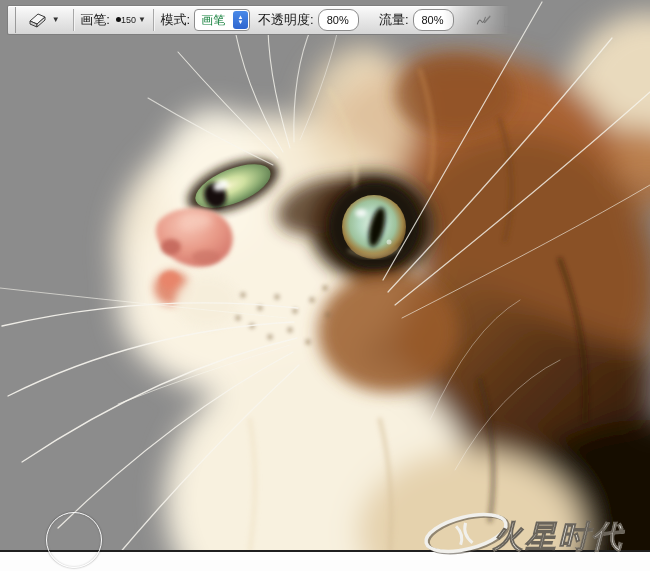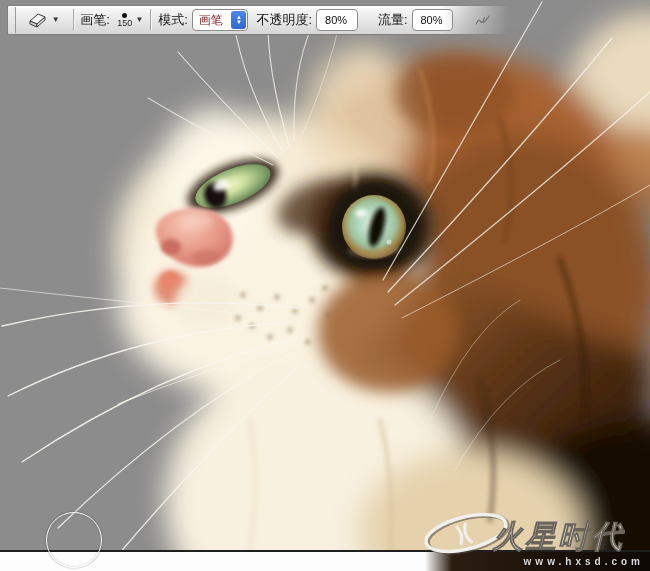--- a/index.html
+++ b/index.html
@@ -43,38 +43,38 @@
             mask-image:linear-gradient(to right,#000 0%,#000 86%,transparent 99%);
   }
   .grabber{
     width:10px;height:26px;margin-right:4px;border-right:1px solid #9a9a9a;
     background:linear-gradient(#f4f4f4,#dcdcdc);border-radius:2px 0 0 2px;
   }
   .tool-btn{display:flex;align-items:center;gap:4px;padding:0 6px;height:100%;}
   .dd-arrow{font-size:8px;color:#333;line-height:1;}
   .sep{width:1px;height:22px;background:#a8a8a8;box-shadow:1px 0 0 #f4f4f4;margin:0 7px;}
   .tb-label{font-size:13px;color:#151515;white-space:nowrap;margin-right:4px;}
-  .brush-preview{display:flex;flex-direction:column;align-items:center;width:26px;margin:0 2px;cursor:default;}
+  .brush-preview{display:flex;flex-direction:row;align-items:center;width:26px;margin:0 2px;cursor:default;}
   .brush-dot{width:5px;height:5px;border-radius:50%;background:#111;margin-bottom:1px;}
   .brush-size{font-size:9px;color:#222;line-height:1;}
   .combo{
     display:flex;align-items:center;justify-content:space-between;
     width:72px;height:20px;background:#fff;border:1px solid #8d8d8d;border-radius:4px;
     padding-left:6px;margin-right:8px;overflow:hidden;
   }
-  .combo-text{font-size:12px;color:#7f1d1d;}
+  .combo-text{font-size:12px;color:#15803d;}
   .stepper{
     width:15px;height:18px;margin:0 1px 0 2px;border-radius:3px;
     background:linear-gradient(var(--stepper-blue,#4a8ae8),#2f66cf);
     display:flex;flex-direction:column;align-items:center;justify-content:center;
     color:#fff;font-size:6px;line-height:5px;
   }
   .pfield{
     display:flex;align-items:center;height:20px;background:#fff;
-    border:1px solid #8d8d8d;border-radius:4px;margin-right:20px;overflow:hidden;
+    border:1px solid #8d8d8d;border-radius:9px;margin-right:20px;overflow:hidden;
   }
   .pfield-val{font-size:11px;color:#111;padding:0 8px;min-width:28px;}
   .pfield-div{width:1px;height:18px;background:#b5b5b5;}
   .pfield-arrow{width:14px;text-align:center;font-size:7px;color:#222;}
   .airbrush{margin:0 4px 0 2px;}
   .ghost-box{
     width:11px;height:11px;border:1px solid #8a8a8a;background:#f4f4f4;
     opacity:.45;margin-left:8px;
   }
 </style>
@@ -219,23 +219,20 @@
       <path d="M395,305 Q545,185 650,92" stroke-width="1.2" opacity=".8"></path>
       <path d="M383,280 Q475,118 542,2" stroke-width="1.2" opacity=".8"></path>
       <path d="M402,318 Q565,235 650,185" stroke-width="1" opacity=".6"></path>
       <path d="M430,420 Q470,330 520,300" stroke-width="1" opacity=".4"></path>
       <path d="M455,470 Q500,390 560,360" stroke-width="1" opacity=".4"></path>
     </g>
   </svg>
 
   <div class="bottom-line"></div>
   <div class="bottom-white"></div>
-  <div class="bottom-dark">
-    <span class="url-text">www.hxsd.com</span>
-  </div>
 
   <svg id="logo-svg" viewBox="0 0 232 52" xmlns="http://www.w3.org/2000/svg">
     <g transform="rotate(-14 48 29)">
       <ellipse cx="48" cy="29" rx="41" ry="16" fill="none" stroke="#595248" stroke-width="4" opacity=".6" transform="translate(1.5 1.5)"></ellipse>
       <ellipse cx="48" cy="29" rx="41" ry="16" fill="none" stroke="#f1f0ec" stroke-width="3.5"></ellipse>
       <path d="M40,20 Q46,30 40,39 M50,19 Q44,30 52,40" stroke="#f1f0ec" stroke-width="3" fill="none"></path>
     </g>
     <text x="74" y="43" font-size="31" font-weight="bold" font-style="italic" fill="#efeeea" stroke="#6a645a" stroke-width="0.8" letter-spacing="2" font-family="Liberation Sans, sans-serif">火星时代</text>
   </svg>
 

